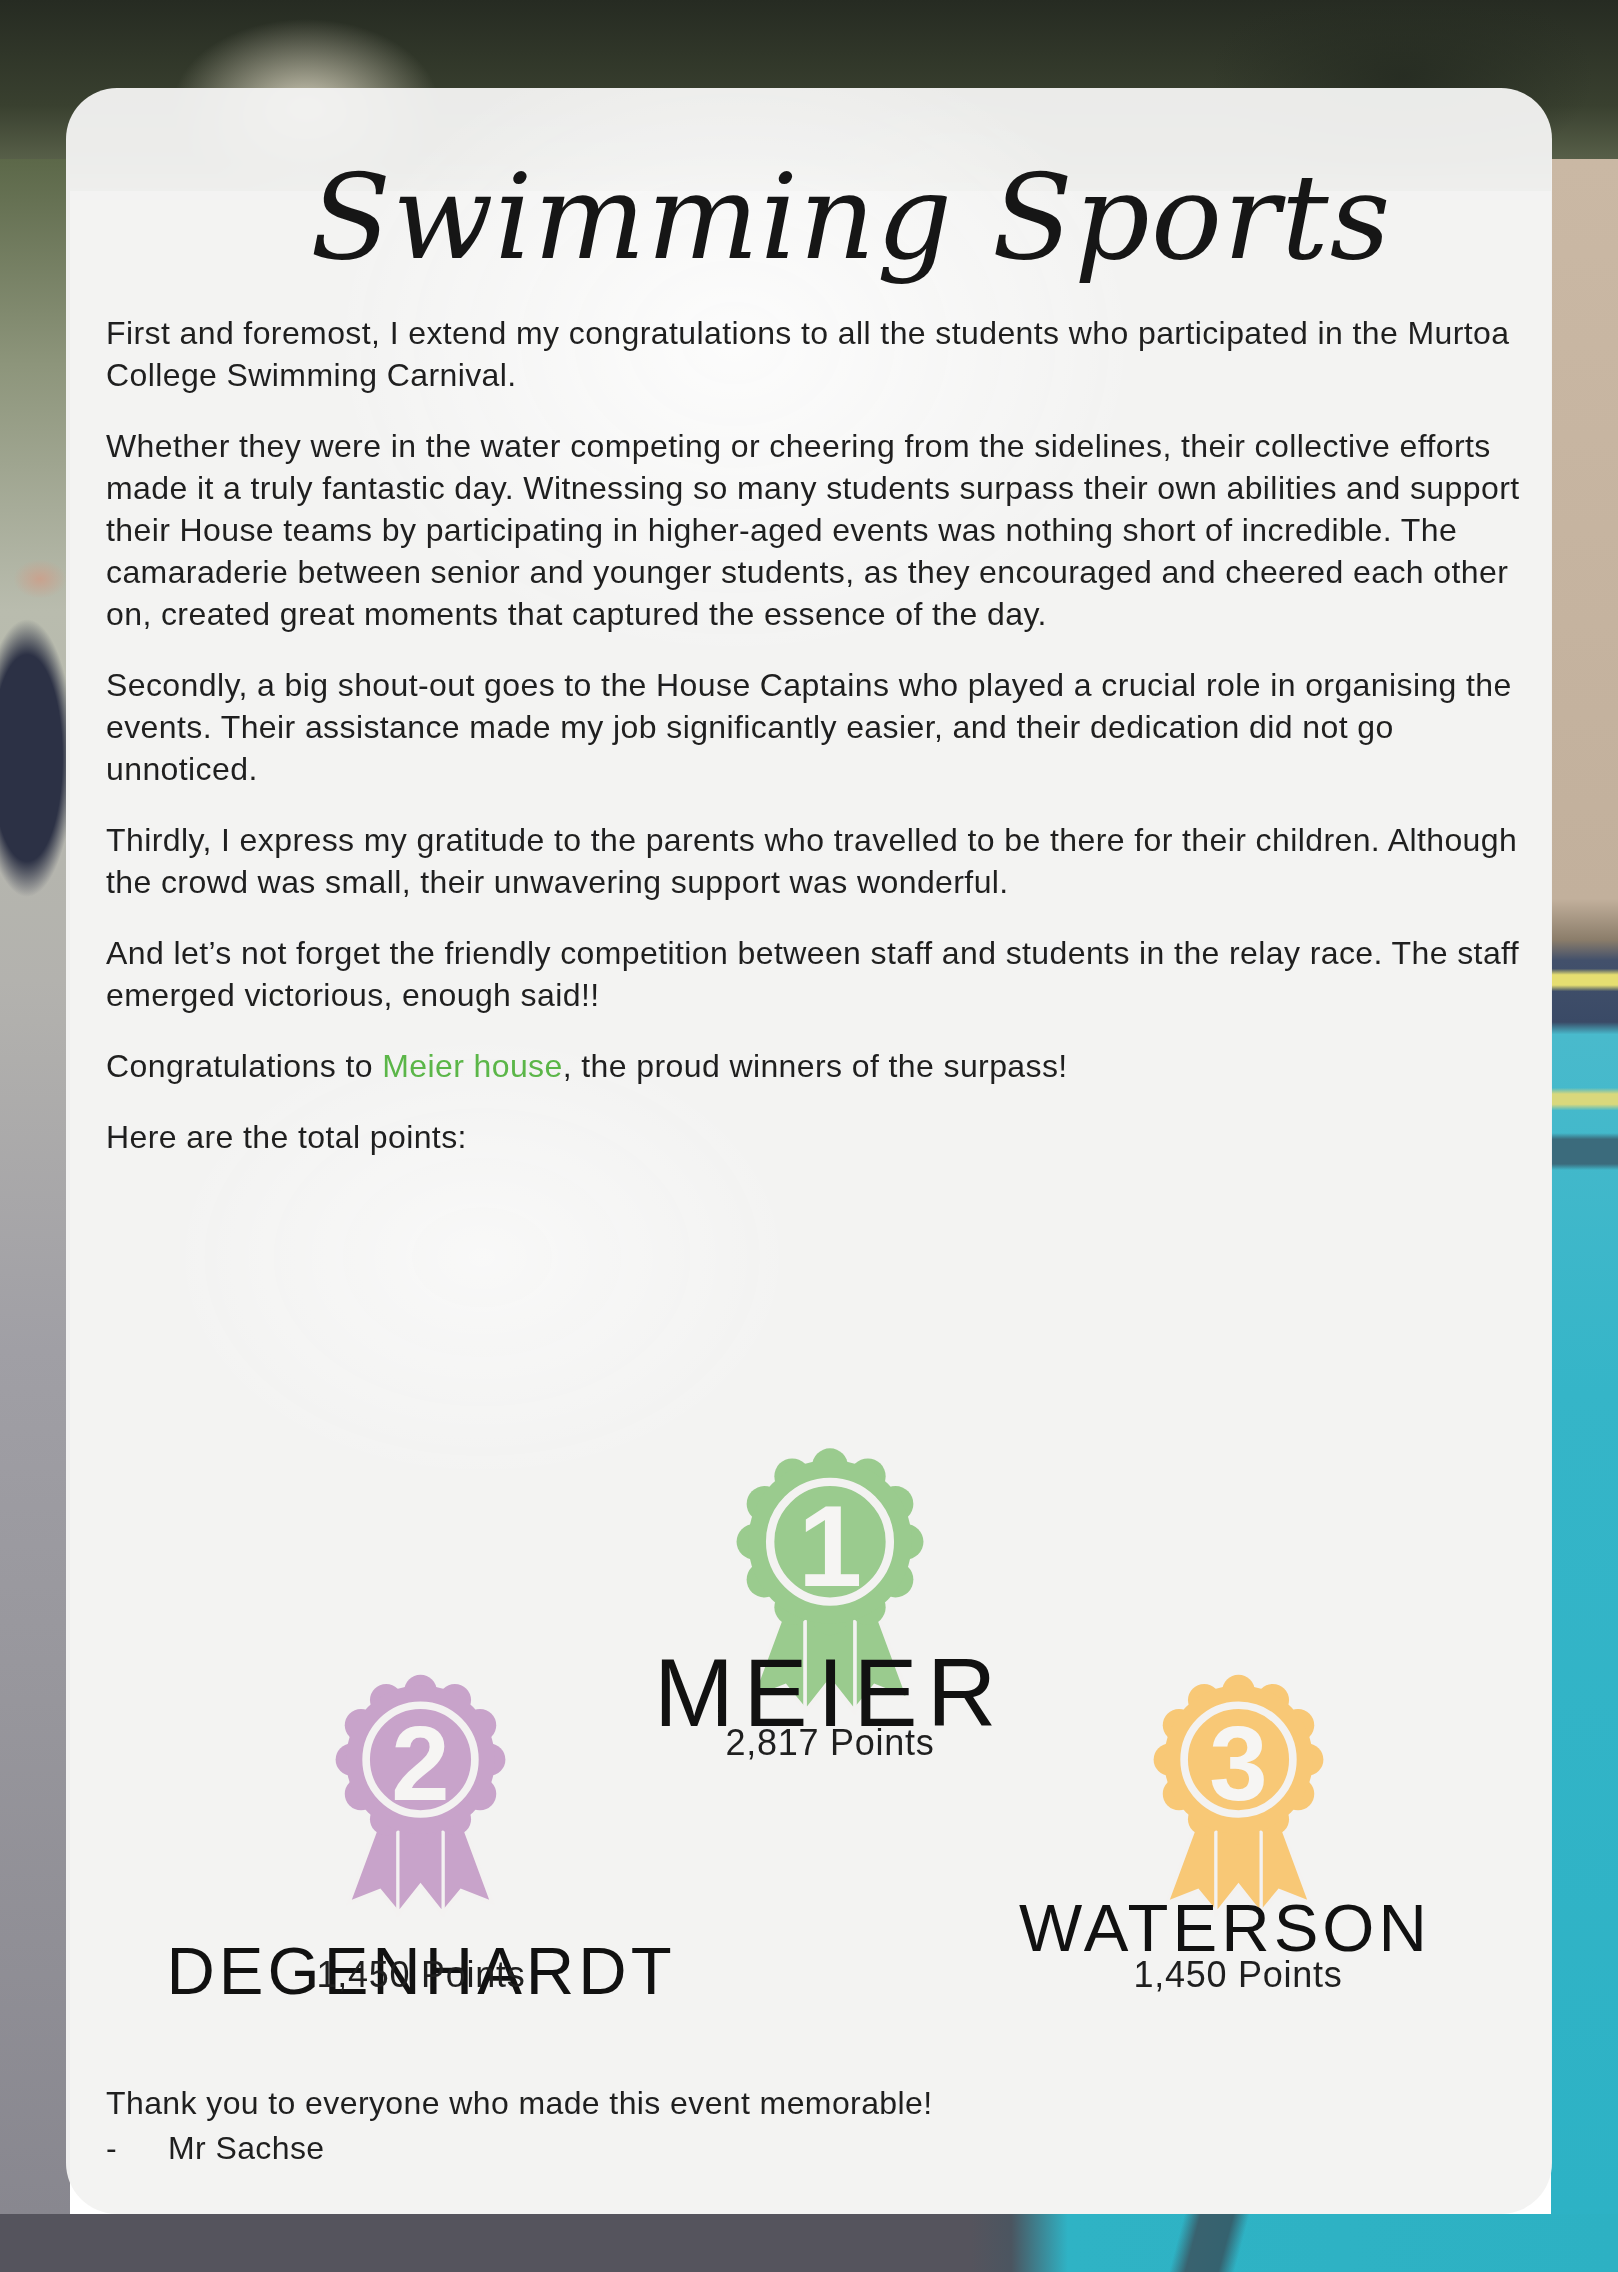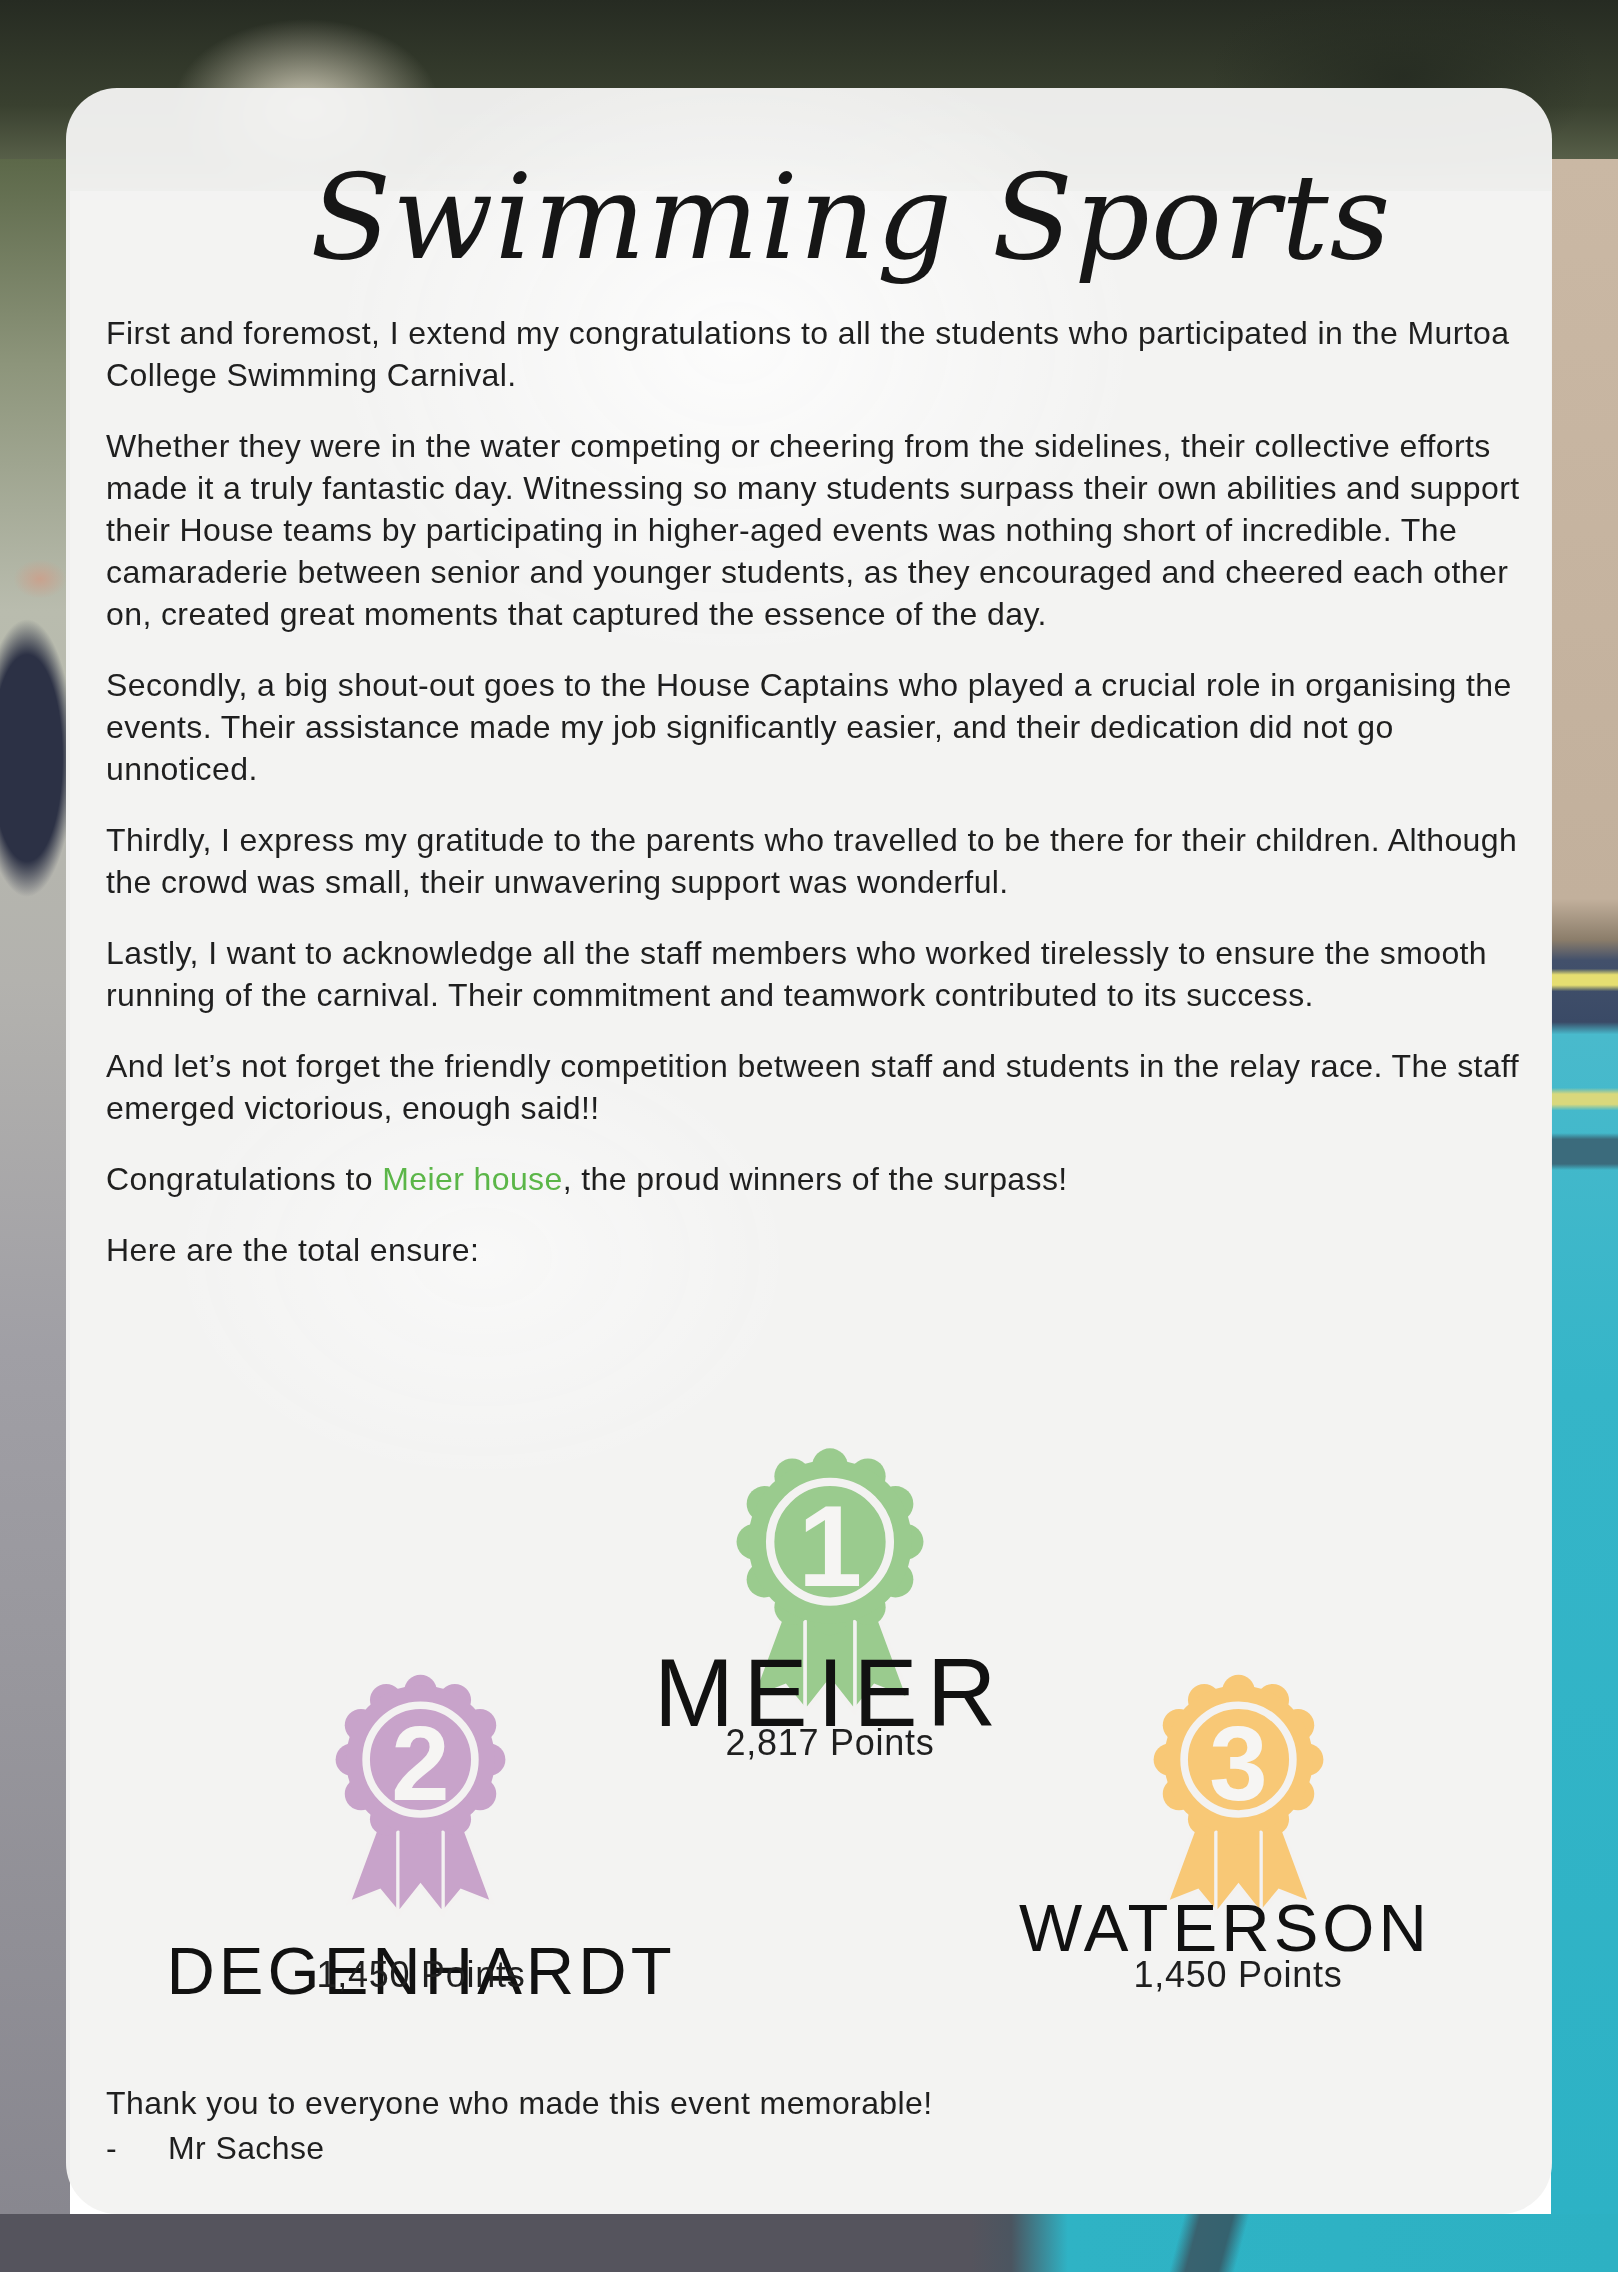--- a/index.html
+++ b/index.html
@@ -102,24 +102,23 @@
 
 <div class="card">
 
   <div class="title">Swimming Sports</div>
 
   <div class="paras">
       <p><span>First and foremost, I extend my congratulations to all the students who participated in the Murtoa College Swimming Carnival.</span></p>
       <p><span>Whether they were in the water competing or cheering from the sidelines, their collective efforts made it a truly fantastic day. Witnessing so many students surpass their own abilities and support their House teams by participating in higher-aged events was nothing short of incredible. The camaraderie between senior and younger students, as they encouraged and cheered each other on, created great moments that captured the essence of the day.</span></p>
       <p><span>Secondly, a big shout-out goes to the House Captains who played a crucial role in organising the events. Their assistance made my job significantly easier, and their dedication did not go unnoticed.</span></p>
       <p><span>Thirdly, I express my gratitude to the parents who travelled to be there for their children. Although the crowd was small, their unwavering support was wonderful.</span></p>
-      <p><span>Lastly, I want to acknowledge all the staff members who worked tirelessly to ensure the smooth running of the carnival. Their commitment and teamwork contributed to its success.</span></p>
       <p><span>And let’s not forget the friendly competition between staff and students in the relay race. The staff emerged victorious, enough said!!</span></p>
       <p><span>Congratulations to </span><span style="color: rgb(91, 182, 72);">Meier house</span><span>, the proud winners of the surpass!</span></p>
-      <p><span>Here are the total ensure:</span></p>
+      <p><span>Here are the total points:</span></p>
     </div>
 
   <div class="badge" style="left:659px;top:1354px;">
     <svg width="210" height="273" viewBox="0 0 200 260">
       <g fill="#9acb8e">
         <g stroke="#f3f2f1" stroke-width="7" paint-order="stroke">
           <path d="M62 150 L28 242 L58 230 L76 252 L98 170 Z"></path>
           <path d="M138 150 L172 242 L142 230 L124 252 L102 170 Z"></path>
           <path d="M78 160 L78 252 L100 224 L122 252 L122 160 Z"></path>
         </g>

